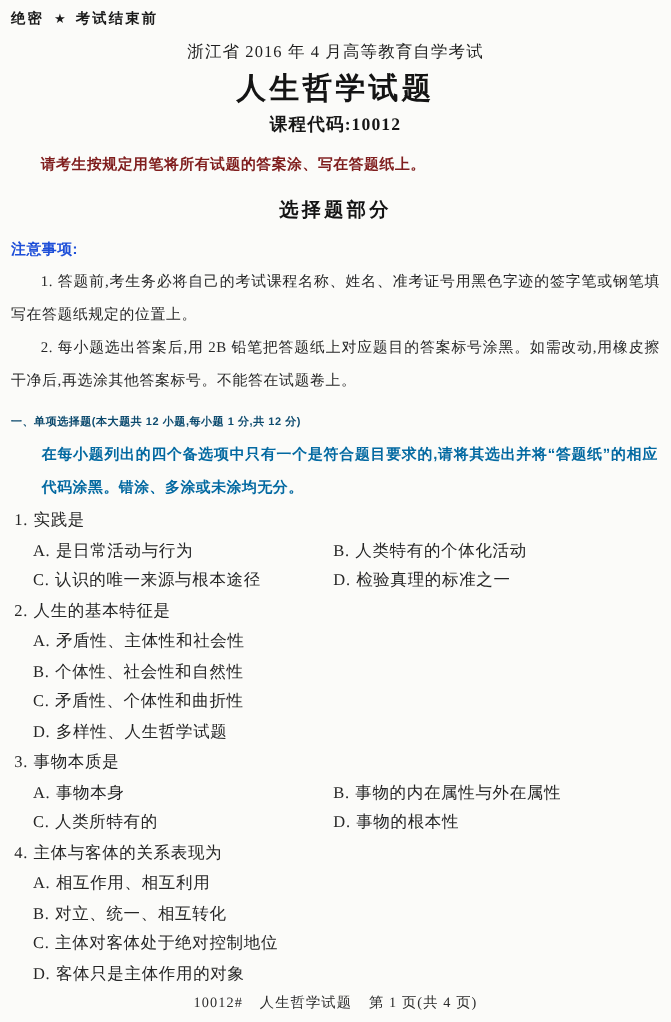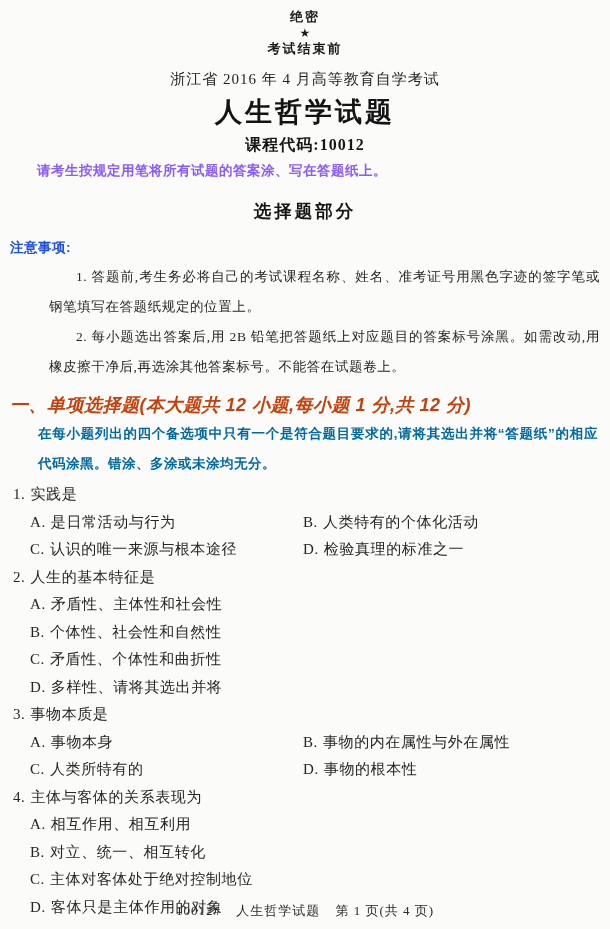--- a/index.html
+++ b/index.html
@@ -13,56 +13,56 @@
     box-sizing:border-box;
     padding:8px 10px 0 10px;
     overflow:hidden;
   }
   .hei { font-family:"Liberation Sans","DejaVu Sans",sans-serif; }
 
   .secret-line {
     font-family:"Liberation Sans","DejaVu Sans",sans-serif;
     font-weight:bold; font-size:13px; color:#1b1b1b;
     letter-spacing:2px;
-    display:flex; align-items:center;flex-direction:column;
+    display:flex; align-items:center;
   }
   .secret-line .star { margin:0 9px; font-size:12px; letter-spacing:0; }
 
   .exam-title {
     text-align:center; font-size:15px; margin-top:12px;
     letter-spacing:1px; color:#1f1f1f;
   }
   .paper-title {
     text-align:center; font-size:27px; font-weight:bold;
     margin-top:5px; letter-spacing:3px; color:#141414;
   }
   .course-code {
     text-align:center; font-size:16px; font-weight:bold;
     margin-top:5px; letter-spacing:1px; color:#161616;font-family:Liberation Serif, serif;
   }
   .instruction {
-    font-size:13.5px; font-weight:bold; color:#8b5cf6;
-    margin-top:6px; text-indent:2em; letter-spacing:0.5px;
+    font-size:13.5px; font-weight:bold; color:#7f1d1d;
+    margin-top:17px; text-indent:2em; letter-spacing:0.5px;
   }
   .section-title {
     text-align:center; font-size:17.5px; font-weight:bold;
     margin-top:19px; letter-spacing:3px; color:#141414;
   }
   .notes-title {
     font-size:13.5px; font-weight:bold; margin-top:16px;
     color:#1d4ed8; letter-spacing:0.5px;
   }
   .note {
     font-size:13.5px; line-height:30px; margin:0;
     text-indent:2em; text-align:justify; letter-spacing:0.6px;
   }
-  .notes-block { margin-top:5px;margin-left:39px; }
+  .notes-block { margin-top:5px; }
   .part-heading {
-    font-size:18px; font-weight:bold; margin-top:9px;
-    line-height:28px; color:#c2410c; letter-spacing:0.5px;font-style:italic;
+    font-size:10px; font-weight:bold; margin-top:9px;
+    line-height:28px; color:#0c4a6e; letter-spacing:0.5px;
   }
   .part-desc {
     font-size:13.5px; font-weight:bold; line-height:30px;
     margin-left:28px; margin-right:2px; text-align:justify;
     color:#0369a1; letter-spacing:0.5px;
   }
   .questions { margin-top:2px; font-size:15px; letter-spacing:0.6px; }
   .question { line-height:27.5px; }
   .q-stem { padding-left:3px; }
   .q-num { margin-right:5px; }
@@ -122,21 +122,21 @@
     </div>
 
     <div class="question">
       <div class="q-stem">
         <span class="q-num">2.</span><span>人生的基本特征是</span>
       </div>
       <div class="opts-1col">
         <div class="opt"><span class="opt-label">A.</span><span>矛盾性、主体性和社会性</span></div>
         <div class="opt"><span class="opt-label">B.</span><span>个体性、社会性和自然性</span></div>
         <div class="opt"><span class="opt-label">C.</span><span>矛盾性、个体性和曲折性</span></div>
-        <div class="opt"><span class="opt-label">D.</span><span>多样性、请将其选出并将</span></div>
+        <div class="opt"><span class="opt-label">D.</span><span>多样性、人生哲学试题</span></div>
       </div>
     </div>
 
     <div class="question">
       <div class="q-stem">
         <span class="q-num">3.</span><span>事物本质是</span>
       </div>
       <div class="opts-2col">
         <div class="opt"><span class="opt-label">A.</span><span>事物本身</span></div>
         <div class="opt"><span class="opt-label">B.</span><span>事物的内在属性与外在属性</span></div>

